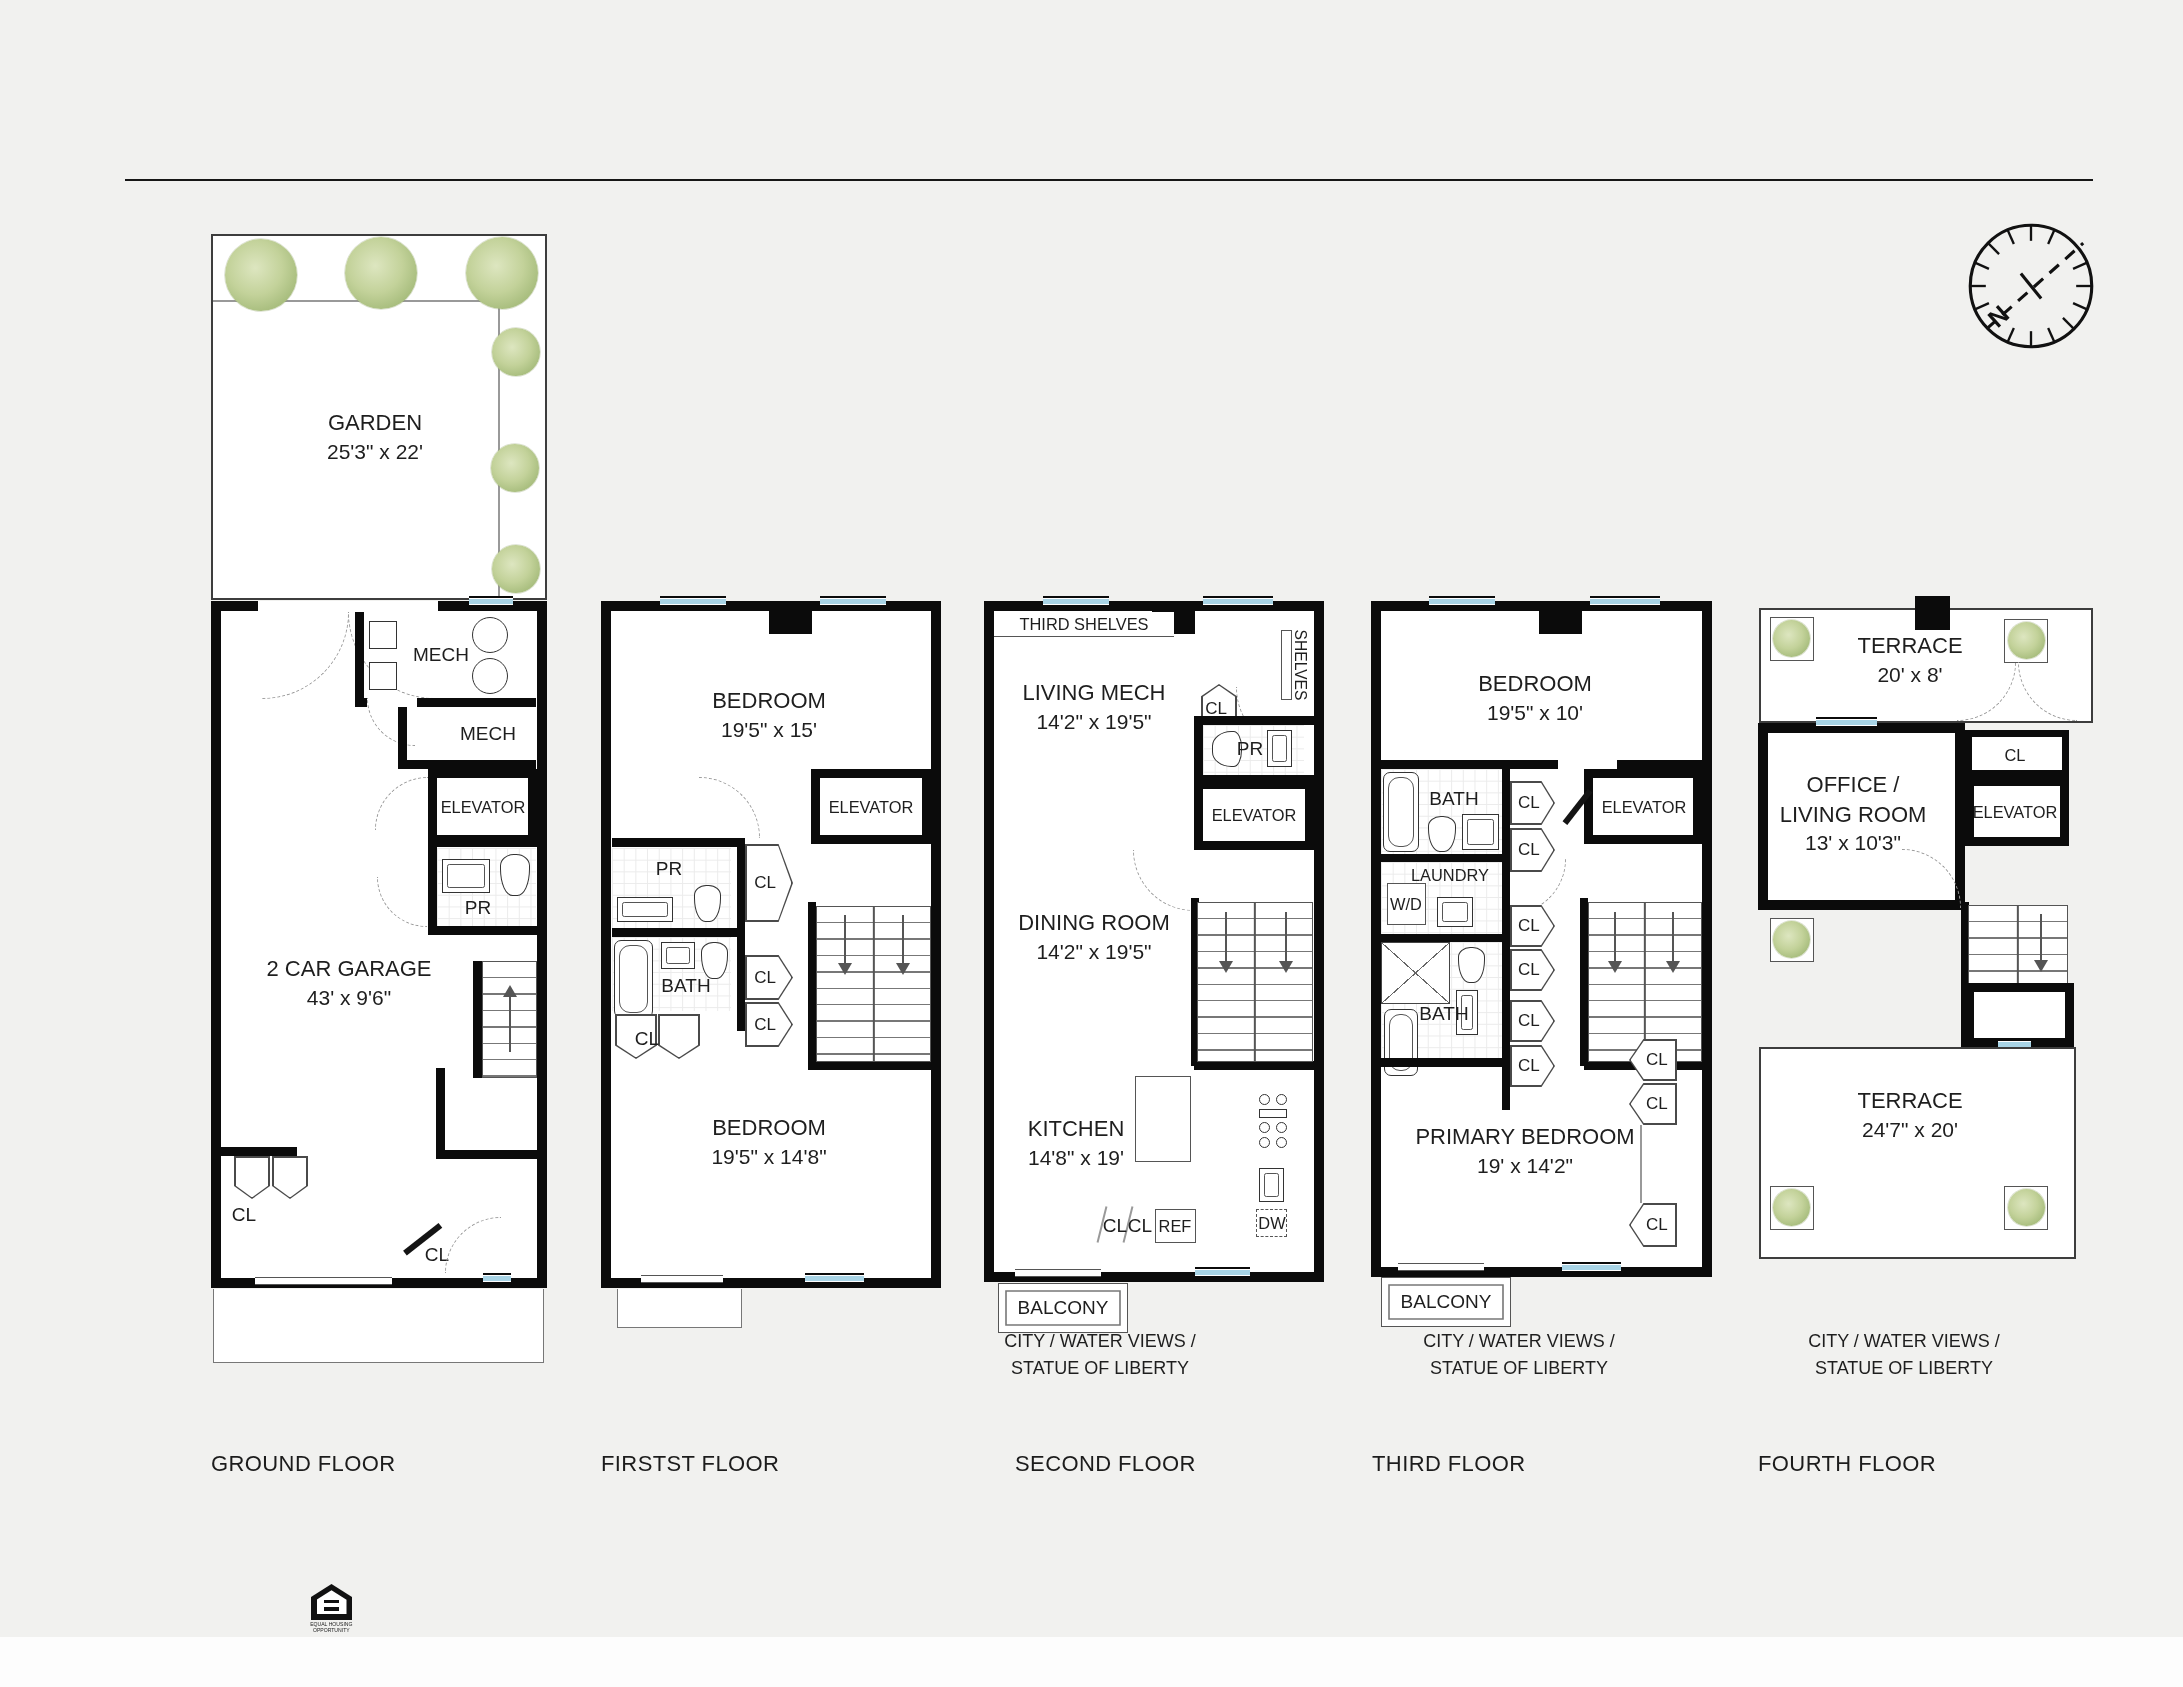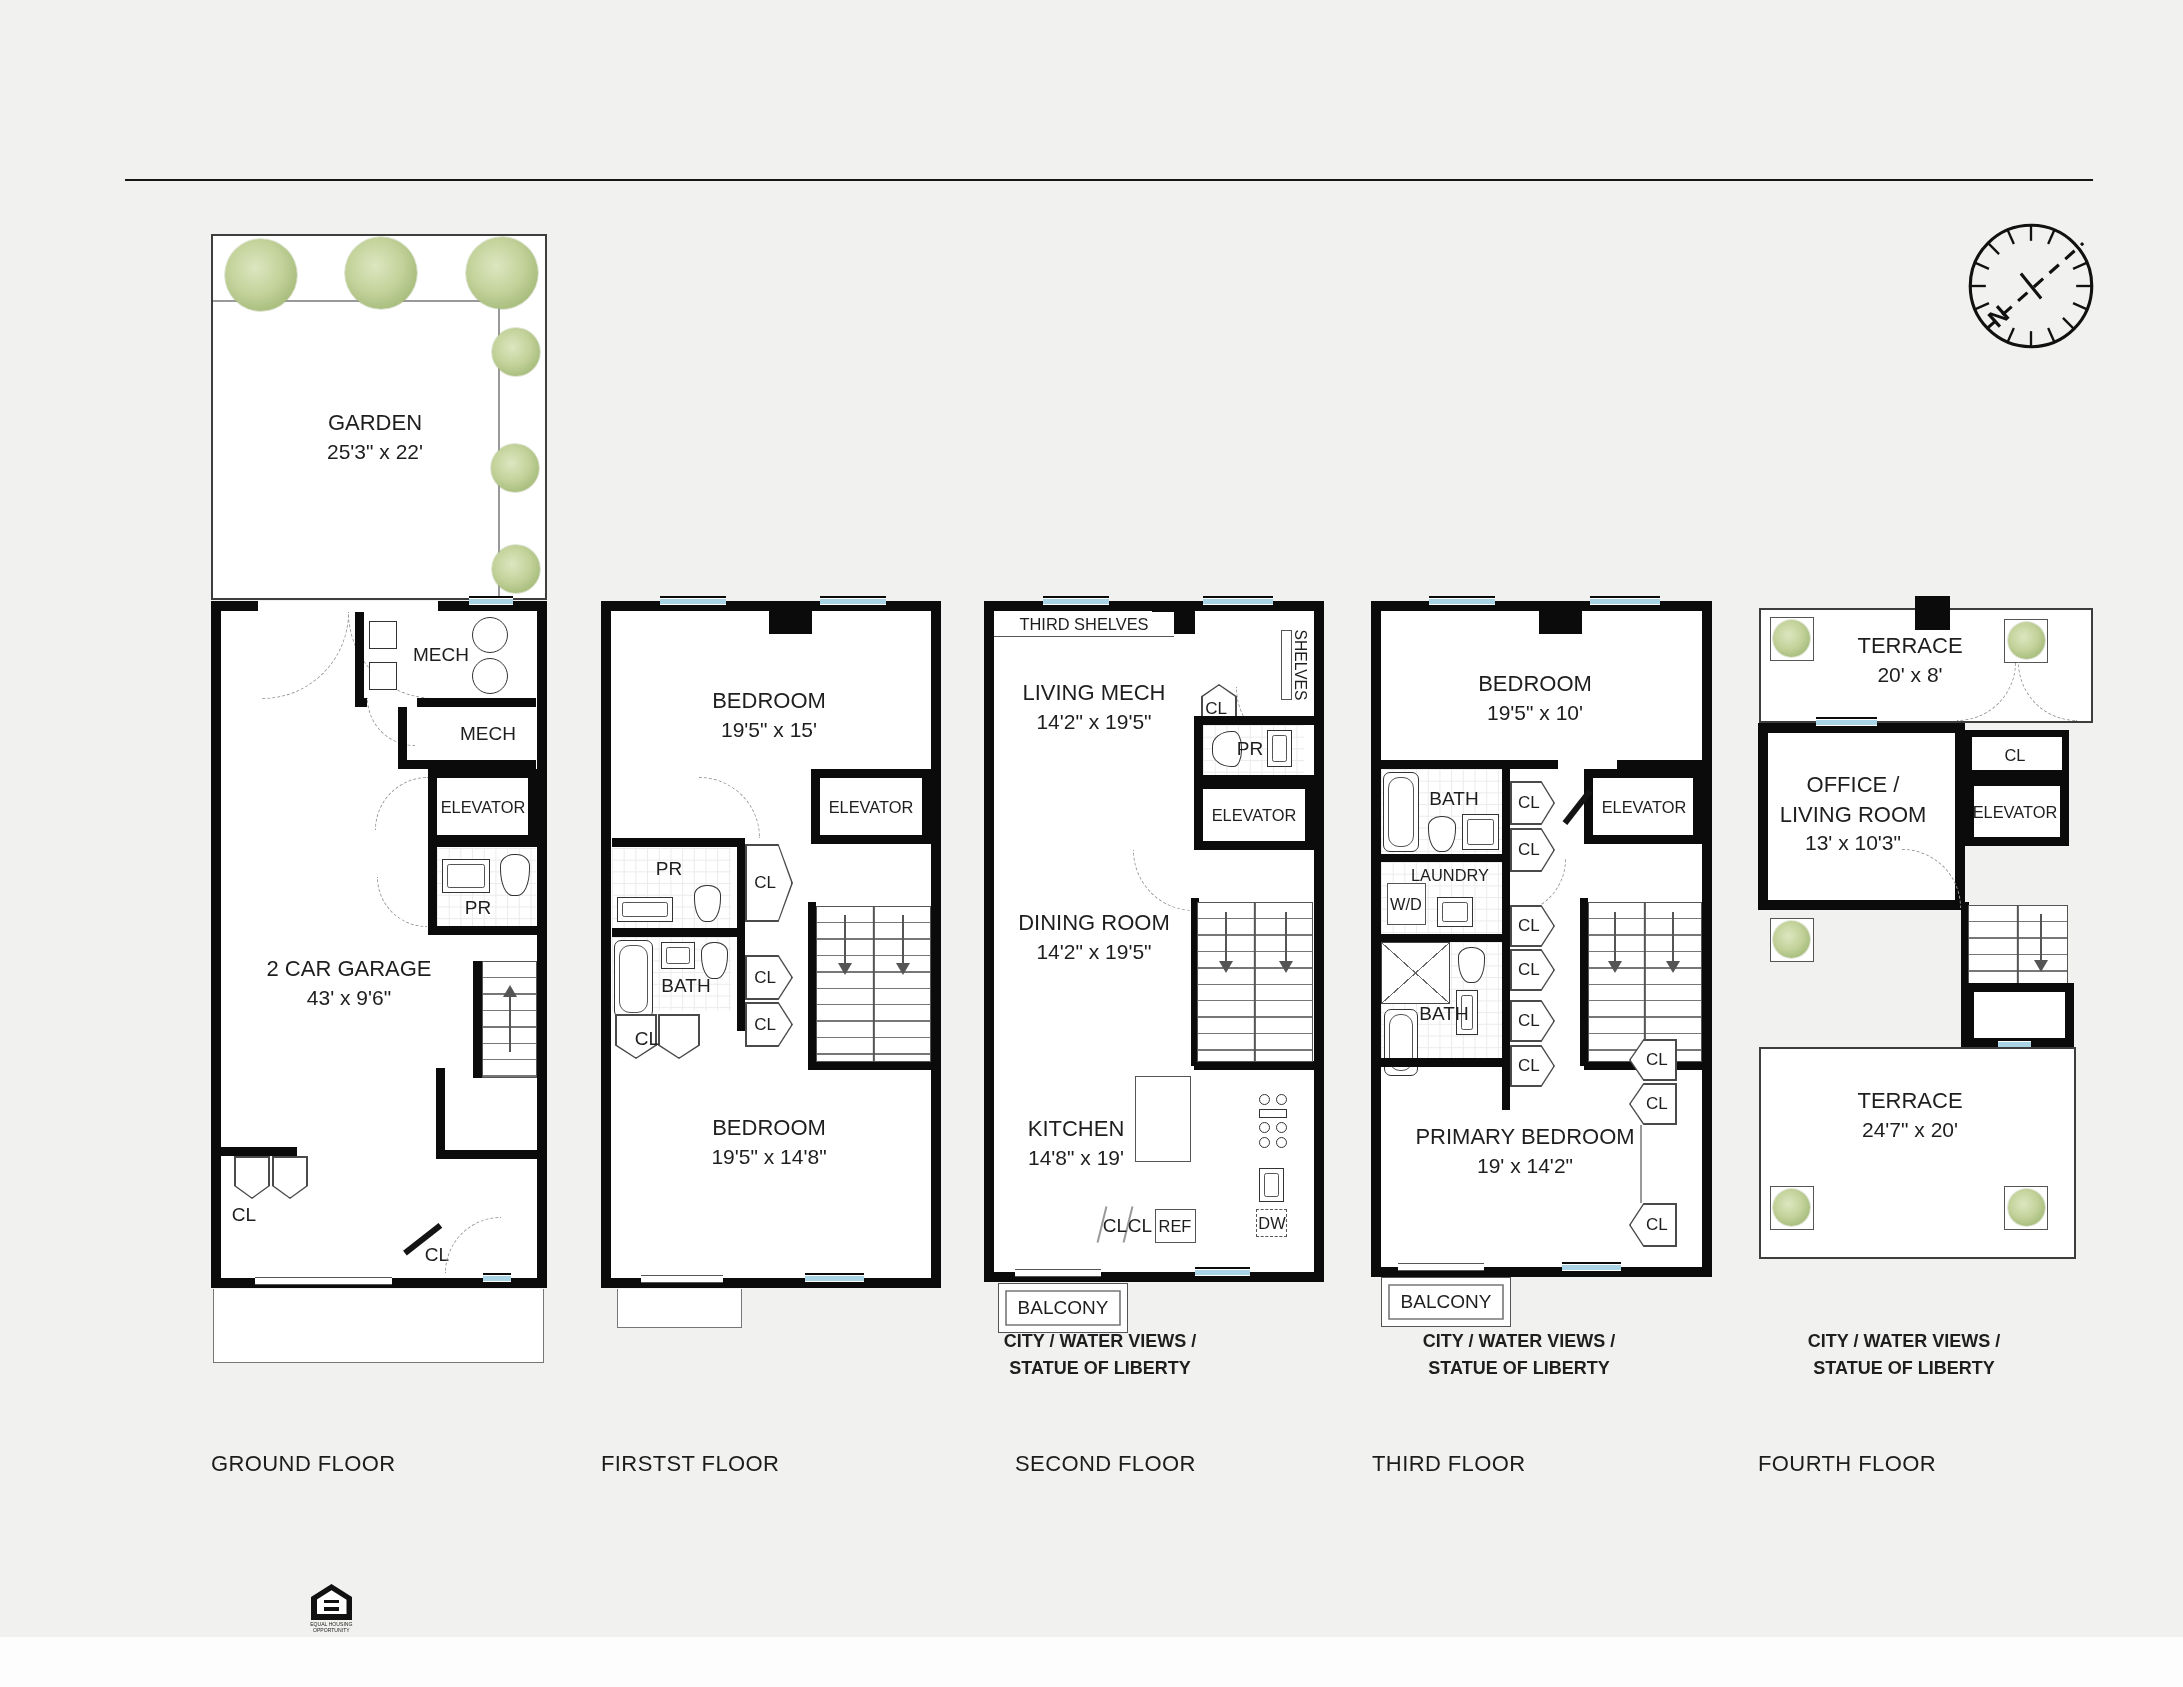--- a/index.html
+++ b/index.html
@@ -21,21 +21,21 @@
   .apron{position:absolute;border:1.6px solid #777;border-top:none;background:#fff;box-sizing:border-box;}
   .balc{position:absolute;border:1.6px solid #555;box-shadow:inset 0 0 0 6.2px #fff,inset 0 0 0 7.8px #777;
         background:#fff;box-sizing:border-box;}
   
   .rm{position:absolute;transform:translate(-50%,-50%);text-align:center;line-height:1.35;white-space:nowrap;}
   .rm .nm{font-size:22px;}
   .rm .dm{font-size:21px;}
   .lbl{position:absolute;transform:translate(-50%,-50%);font-size:19px;white-space:nowrap;}
   .lbl.sm{font-size:16.4px;}
   .vlbl{position:absolute;transform:translate(-50%,-50%) rotate(90deg);font-size:15.6px;white-space:nowrap;}
-  .views{position:absolute;transform:translateX(-50%);text-align:center;font-size:18px;line-height:1.5;white-space:nowrap;font-weight:bold;}
+  .views{position:absolute;transform:translateX(-50%);text-align:center;font-size:18px;line-height:1.5;white-space:nowrap;}
   .flabel{position:absolute;font-size:22px;letter-spacing:0.4px;color:#1c1c1c;white-space:nowrap;}
   
   .win{position:absolute;height:11px;background:linear-gradient(180deg,#0b0b0b 0 1.6px,#fff 1.6px 3.1px,#a8d4e6 3.1px 7.8px,#fff 7.8px 9.4px,#0b0b0b 9.4px 11px);}
   .gdoor{position:absolute;height:7.8px;border-top:1.6px solid #555;border-bottom:1.6px solid #555;background:#fff;box-sizing:border-box;}
   .arcTL,.arcTR,.arcBL,.arcBR{position:absolute;box-sizing:border-box;}
   .arcTL{border-top:1.6px dashed #9a9a9a;border-left:1.6px dashed #9a9a9a;border-top-left-radius:100% 100%;}
   .arcTR{border-top:1.6px dashed #9a9a9a;border-right:1.6px dashed #9a9a9a;border-top-right-radius:100% 100%;}
   .arcBL{border-bottom:1.6px dashed #9a9a9a;border-left:1.6px dashed #9a9a9a;border-bottom-left-radius:100% 100%;}
   .arcBR{border-bottom:1.6px dashed #9a9a9a;border-right:1.6px dashed #9a9a9a;border-bottom-right-radius:100% 100%;}
   .diag{position:absolute;background:#141414;transform-origin:0 50%;}

